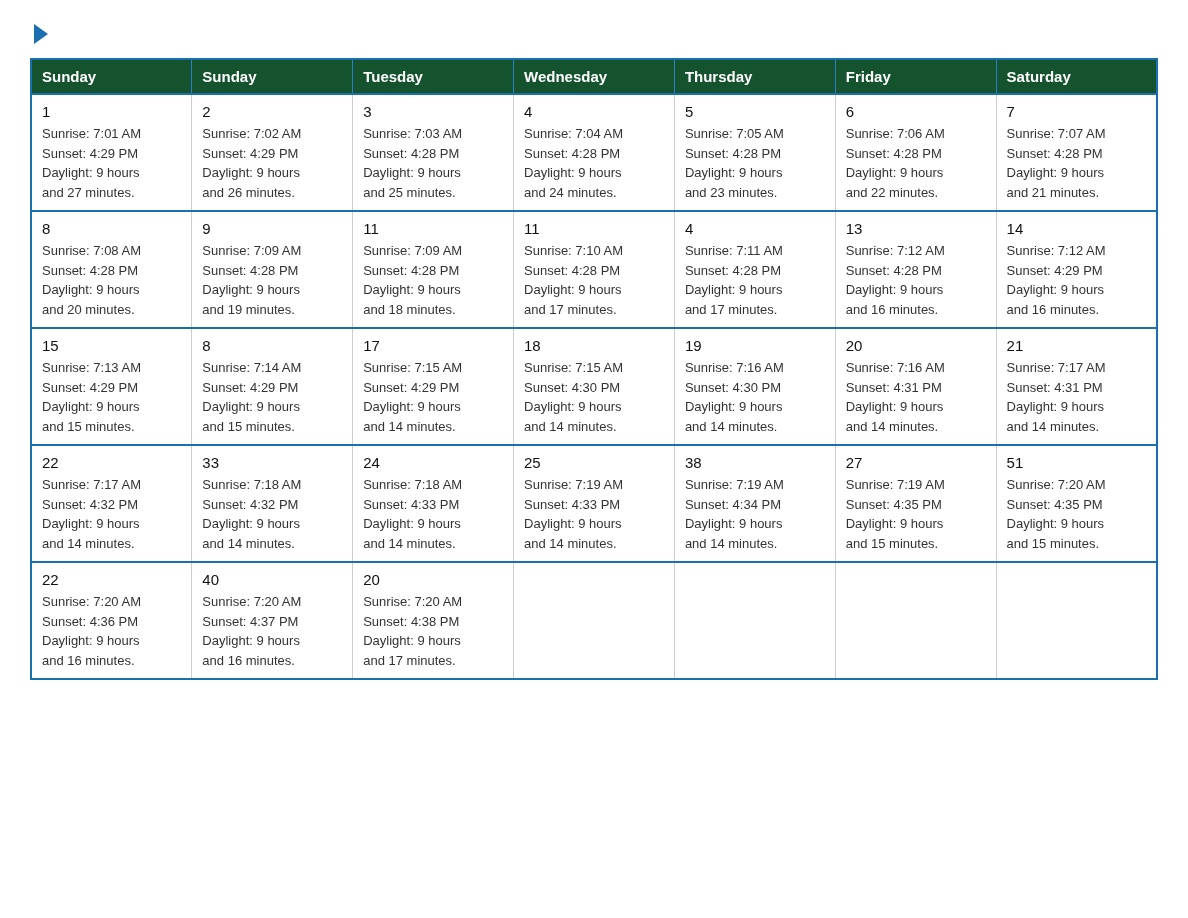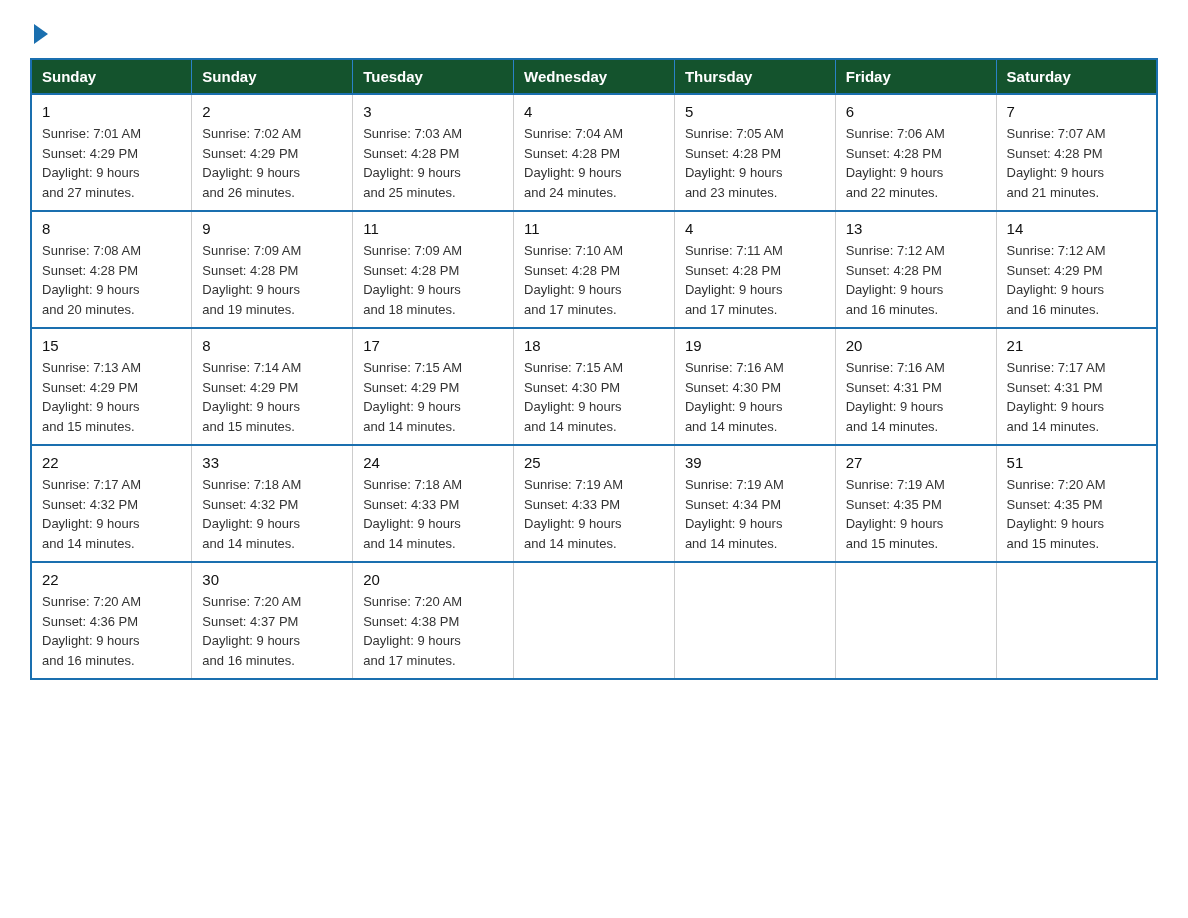--- a/index.html
+++ b/index.html
@@ -242,39 +242,39 @@
         </td>
         <td>
           <span class="day-num">24</span>
           <div class="day-info">Sunrise: 7:18 AM<br>Sunset: 4:33 PM<br>Daylight: 9 hours<br>and 14 minutes.</div>
         </td>
         <td>
           <span class="day-num">25</span>
           <div class="day-info">Sunrise: 7:19 AM<br>Sunset: 4:33 PM<br>Daylight: 9 hours<br>and 14 minutes.</div>
         </td>
         <td>
-          <span class="day-num">39</span>
+          <span class="day-num">38</span>
           <div class="day-info">Sunrise: 7:19 AM<br>Sunset: 4:34 PM<br>Daylight: 9 hours<br>and 14 minutes.</div>
         </td>
         <td>
           <span class="day-num">27</span>
           <div class="day-info">Sunrise: 7:19 AM<br>Sunset: 4:35 PM<br>Daylight: 9 hours<br>and 15 minutes.</div>
         </td>
         <td>
           <span class="day-num">51</span>
           <div class="day-info">Sunrise: 7:20 AM<br>Sunset: 4:35 PM<br>Daylight: 9 hours<br>and 15 minutes.</div>
         </td>
       </tr>
       <tr>
         <td>
           <span class="day-num">22</span>
           <div class="day-info">Sunrise: 7:20 AM<br>Sunset: 4:36 PM<br>Daylight: 9 hours<br>and 16 minutes.</div>
         </td>
         <td>
-          <span class="day-num">30</span>
+          <span class="day-num">40</span>
           <div class="day-info">Sunrise: 7:20 AM<br>Sunset: 4:37 PM<br>Daylight: 9 hours<br>and 16 minutes.</div>
         </td>
         <td>
           <span class="day-num">20</span>
           <div class="day-info">Sunrise: 7:20 AM<br>Sunset: 4:38 PM<br>Daylight: 9 hours<br>and 17 minutes.</div>
         </td>
         <td class="empty-cell"></td>
         <td class="empty-cell"></td>
         <td class="empty-cell"></td>
         <td class="empty-cell"></td>

